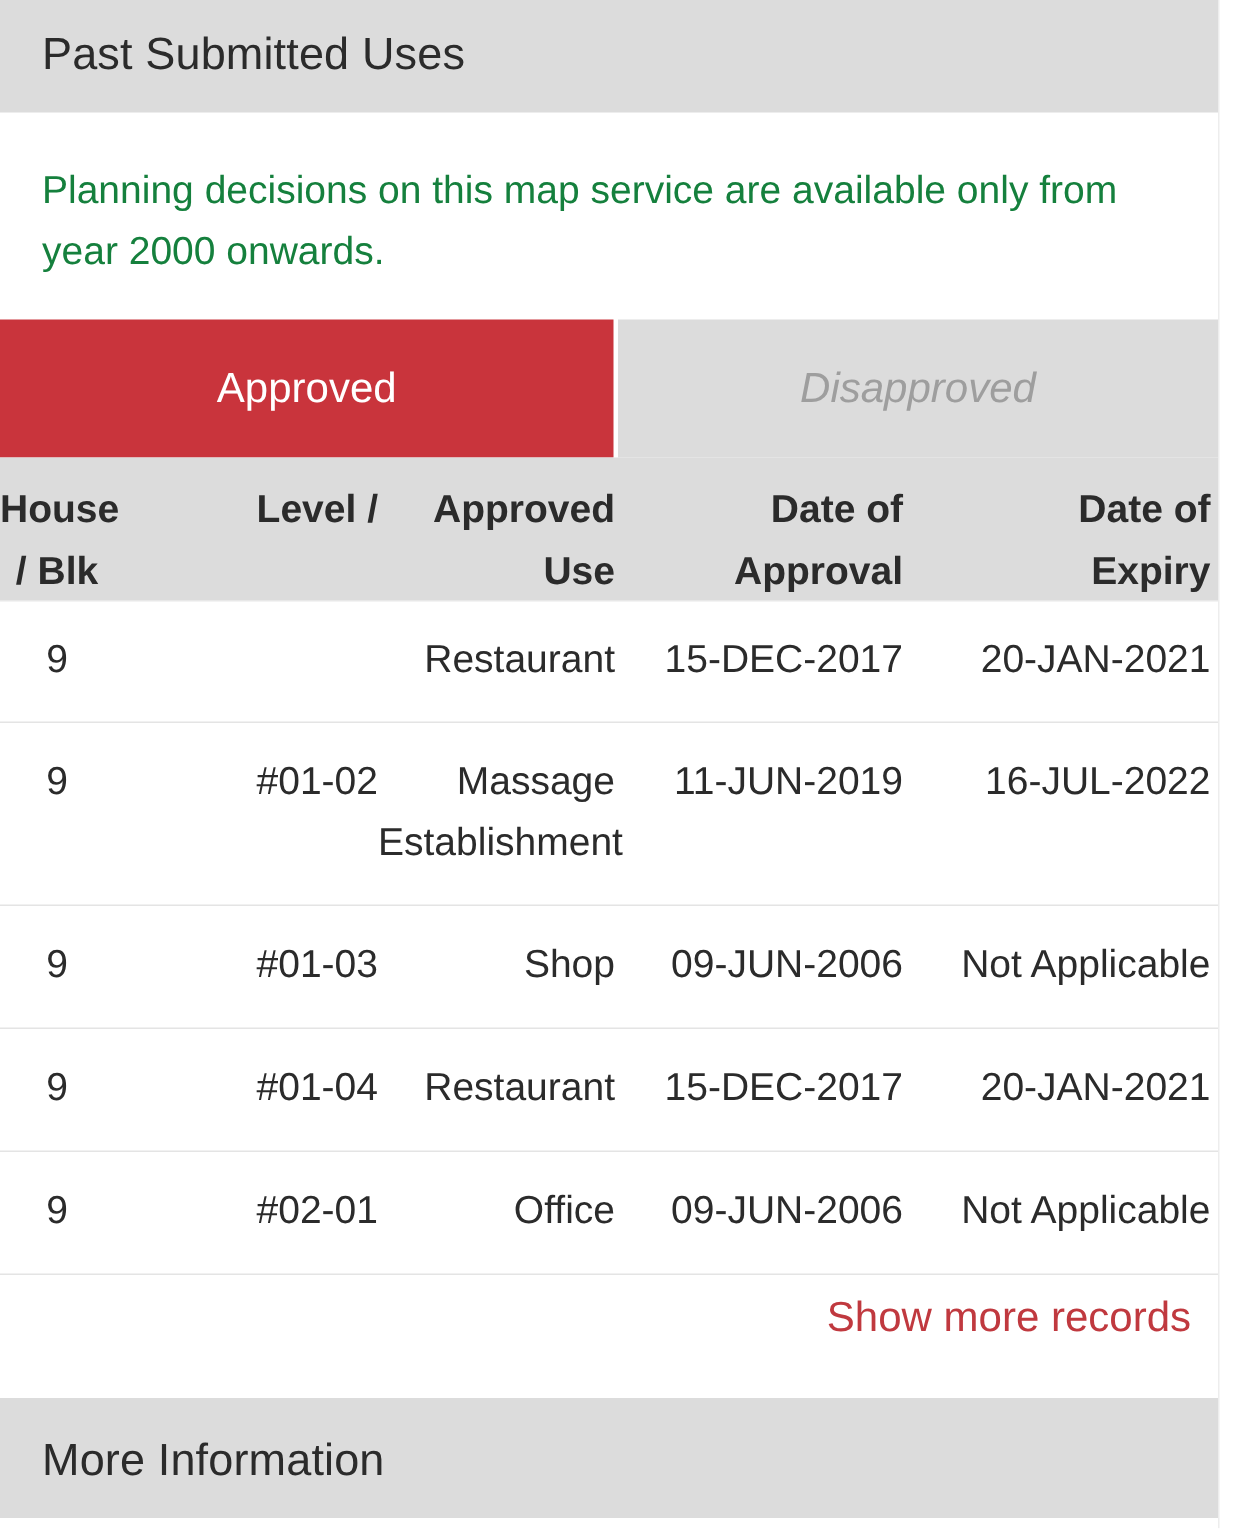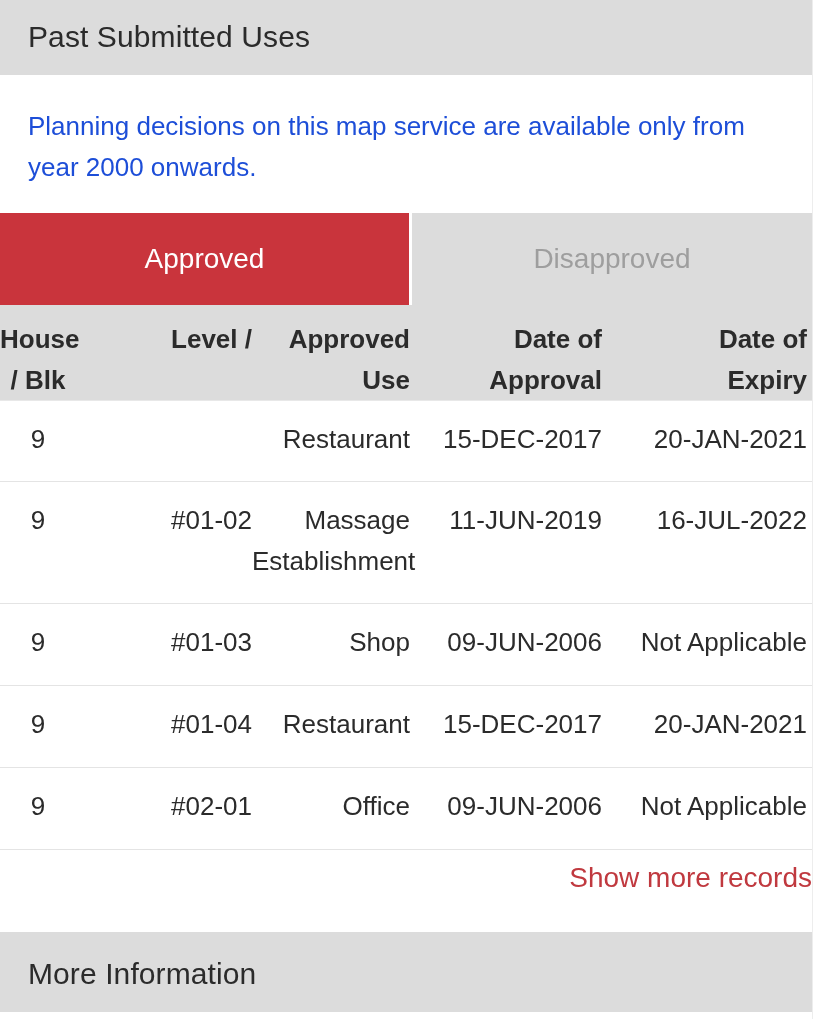--- a/index.html
+++ b/index.html
@@ -67,21 +67,21 @@
   #bar-more .section-title { top: 25px; }
 
   
   .intro {
     position: absolute;
     left: 28px;
     top: 106px;
     width: 740px;
     font-size: 26px;
     line-height: 41px;
-    color: #1d4ed8;
+    color: #15803d;
   }
 
   
   .tabs {
     position: absolute;
     left: 0;
     top: 213px;
     width: 812px;
     height: 92px;
   }
@@ -100,20 +100,21 @@
     left: 0;
     width: 409px;
     background: #c9343c;
     color: #ffffff;
   }
   .tab.inactive {
     left: 412px;
     width: 400px;
     background: #dcdcdc;
     color: #9e9e9e;
+    font-style: italic;
   }
 
   
   .table {
     position: absolute;
     left: 0;
     top: 305px;
     width: 812px;
   }
   .trow {
@@ -155,21 +156,21 @@
   
   .showmore-wrap {
     position: relative;
     width: 812px;
     height: 72px;
     background: #ffffff;
     border-top: 1px solid #e4e4e4;
   }
   .showmore {
     position: absolute;
-    right: 0;
+    right: 18px;
     top: 12px;
     font-size: 28px;
     color: #c0393f;
     white-space: nowrap;
     cursor: pointer;
   }
 
   
   .spacer-white {
     position: absolute;

